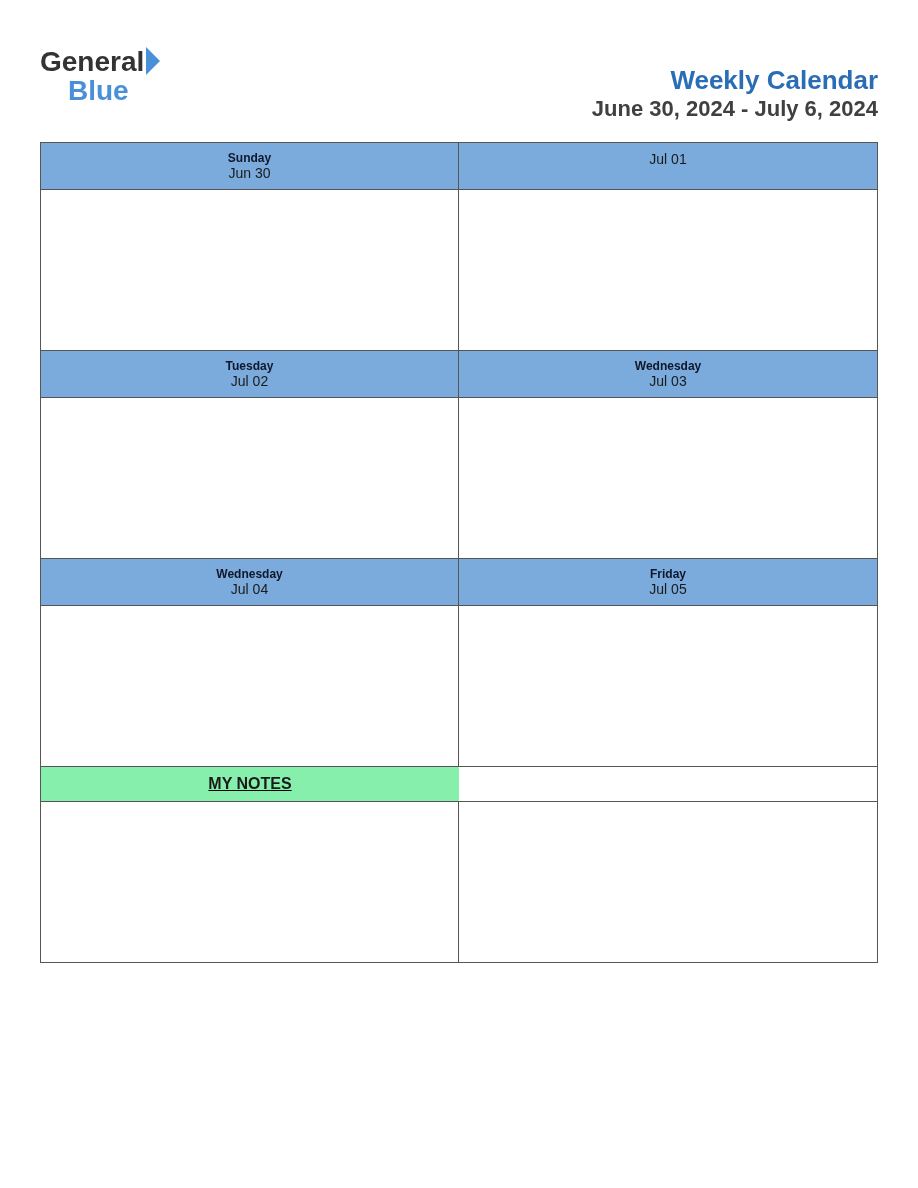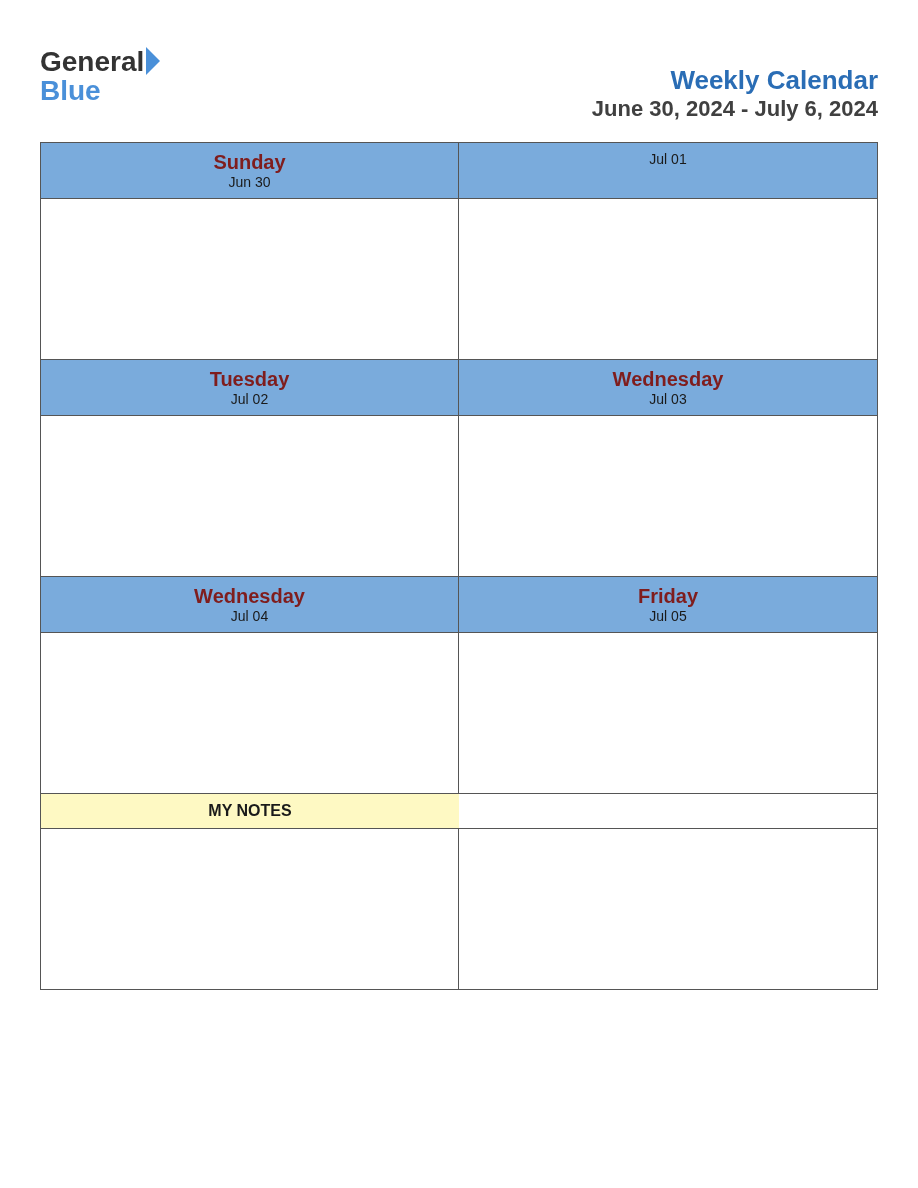--- a/index.html
+++ b/index.html
@@ -54,20 +54,21 @@
 
     .logo-row1 {
       display: flex;
       align-items: center;
     }
 
     .logo-row2 {
       color: #4a90d9;
       font-size: 28px;
       font-weight: bold;
+      margin-left: 28px;
     }
 
     .title-block {
       text-align: right;
     }
 
     .title-block h1 {
       color: #2a6db5;
       font-size: 26px;
       font-weight: bold;
@@ -101,46 +102,47 @@
       padding: 8px 4px;
       border-right: 1.5px solid #555;
     }
 
     .day-header:last-child {
       border-right: none;
     }
 
     .day-name {
       font-weight: bold;
-      font-size: 20px;
-      color: #7f1d1d;
+      font-size: 12px;
+      color: #0f172a;
     }
 
     .day-date {
       font-size: 14px;
       color: #1a1a1a;
     }
 
     .day-body {
       height: 160px;
       border-right: 1.5px solid #555;
       background: #fff;
     }
 
     .day-body:last-child {
       border-right: none;
     }
 
     .notes-header {
-      background-color: #fef9c3;
+      background-color: #86efac;
       text-align: left;
       padding: 8px 4px;
       display: flex;
       align-items: center;
       justify-content: center;
+      text-decoration: underline;
     }
 
     .notes-label {
       font-weight: bold;
       font-size: 16px;
       color: #1a1a1a;
     }
   </style>
 </head>
 <body>

